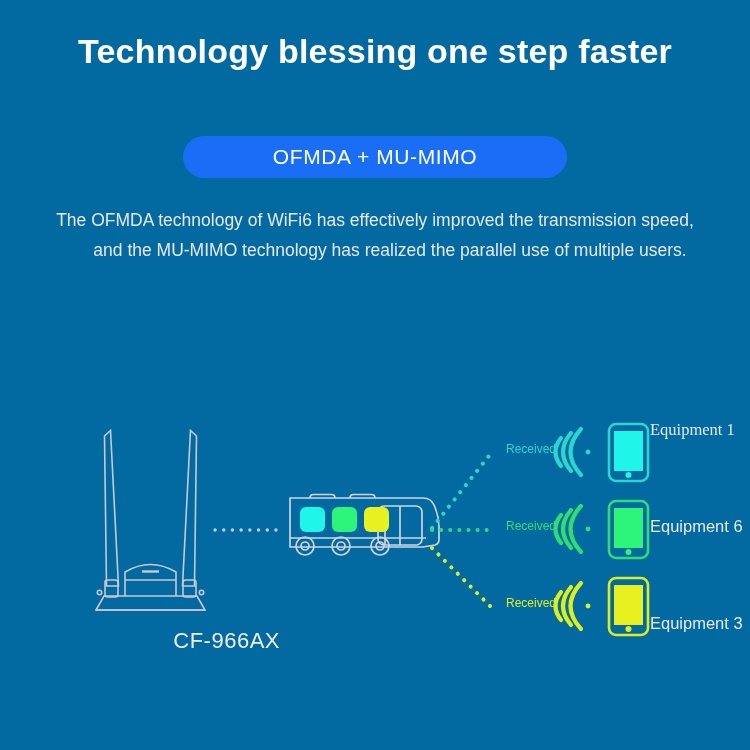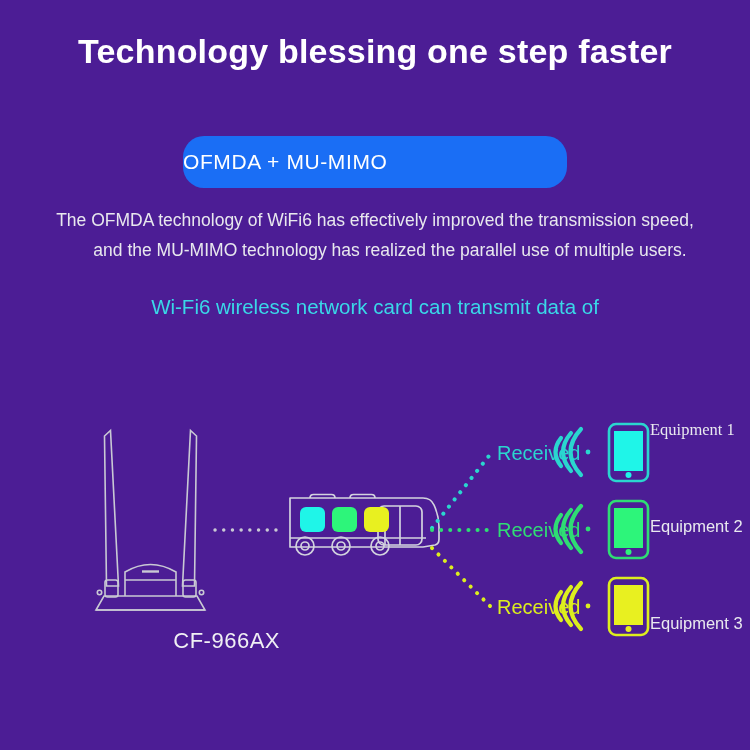--- a/index.html
+++ b/index.html
@@ -8,21 +8,21 @@
     padding: 0;
     background: #3d3c4b;
   }
   body {
     font-family: "Liberation Sans", sans-serif;
   }
   #page {
     position: relative;
     width: 750px;
     height: 750px;
-    background: #4c1d95;
+    background: #0369a1;
     overflow: hidden;
   }
 
   
   .title {
     position: absolute;
     left: 0;
     top: 32px;
     width: 750px;
     text-align: center;
@@ -31,29 +31,29 @@
     font-weight: bold;
     letter-spacing: 0.2px;
     white-space: nowrap;
   }
 
   .pill {
     position: absolute;
     left: 183px;
     top: 136px;
     width: 384px;
-    height: 52px;
+    height: 42px;
     border-radius: 21px;
     background: #1a6ef5;
     color: #ffffff;
     font-size: 21px;
     letter-spacing: 0.6px;
     display: flex;
     align-items: center;
-    justify-content: flex-start;
+    justify-content: center;
     box-sizing: border-box;
   }
 
   .paragraph {
     position: absolute;
     left: 0;
     top: 205px;
     width: 750px;
     text-align: center;
     color: #e8e8ee;
@@ -101,22 +101,23 @@
     color: #e9e9ef;
     font-size: 16.5px;
     white-space: nowrap;
   }
   .eq1 { top: 420px; font-family: Liberation Serif, serif; }
   .eq2 { top: 517px; }
   .eq3 { top: 594px; margin-top: 20px; }
 
   .recv-label {
     position: absolute;
-    font-size: 20px;
+    font-size: 12px;
     white-space: nowrap;
+    margin-left: 9px;
   }
   .recv1 { left: 497px; top: 442px; color: #2ad6cf; }
   .recv2 { left: 497px; top: 519px; color: #2fdd74; }
   .recv3 { left: 497px; top: 596px; color: #ddee1e; }
 </style>
 </head>
 <body>
 
 <div id="page">
 
@@ -125,21 +126,20 @@
   <div class="pill">
     <span>OFMDA + MU-MIMO</span>
   </div>
 
   <div class="paragraph">
     <span class="l1">The OFMDA technology of WiFi6 has effectively improved the transmission speed,</span>
     <span class="l2">and the MU-MIMO technology has realized the parallel use of multiple users.</span>
   </div>
 
   <div class="subtitle">
-    <span class="l1">Wi-Fi6 wireless network card can transmit data of</span>
   </div>
 
   <div id="diagram">
     <svg width="750" height="270" viewBox="0 0 750 270" xmlns="http://www.w3.org/2000/svg">
 
       <g fill="none" stroke="#c9c9d4" stroke-width="1.6">
 
         <path d="M104.5 36 L110.5 30.5 L118.5 186 L106.5 186 Z"></path>
 
         <path d="M196.5 36 L190.5 30.5 L182.5 186 L194.5 186 Z"></path>
@@ -229,16 +229,16 @@
     </svg>
   </div>
 
   <div class="device-label">CF-966AX</div>
 
   <div class="recv-label recv1">Received</div>
   <div class="recv-label recv2">Received</div>
   <div class="recv-label recv3">Received</div>
 
   <div class="eq-label eq1">Equipment 1</div>
-  <div class="eq-label eq2">Equipment 2</div>
+  <div class="eq-label eq2">Equipment 6</div>
   <div class="eq-label eq3">Equipment 3</div>
 
 </div>
 
 </body></html>

